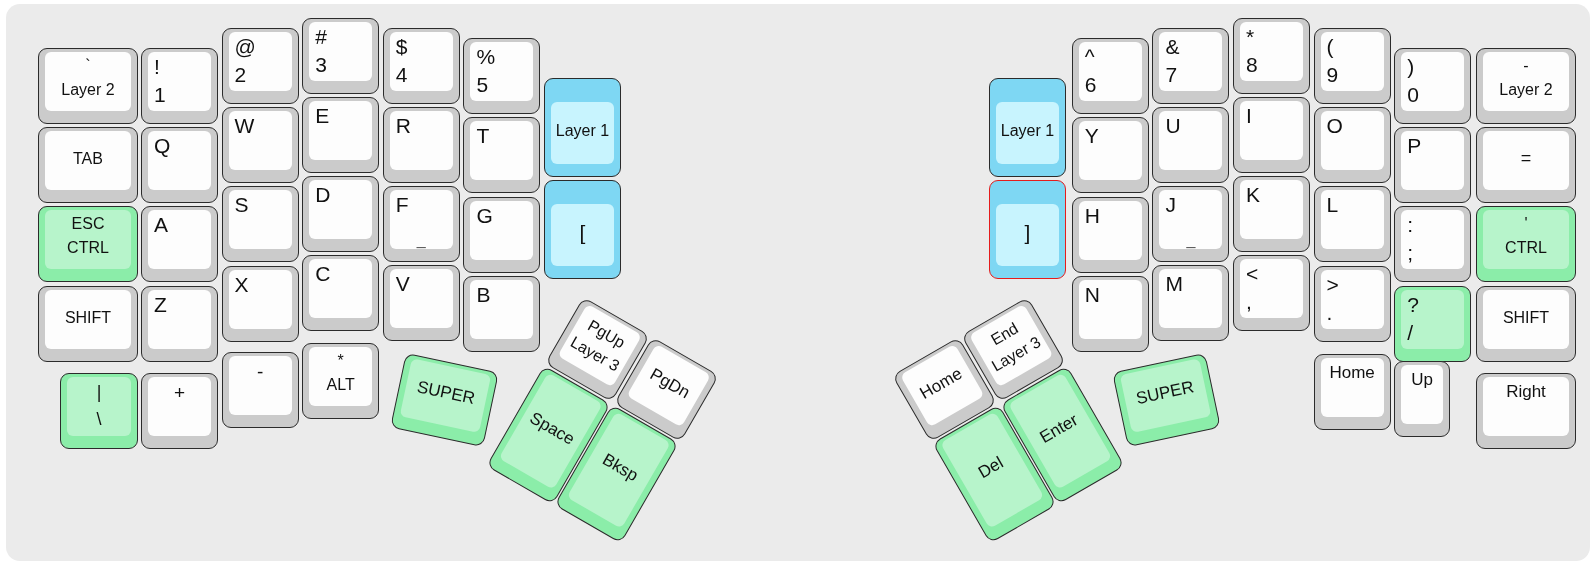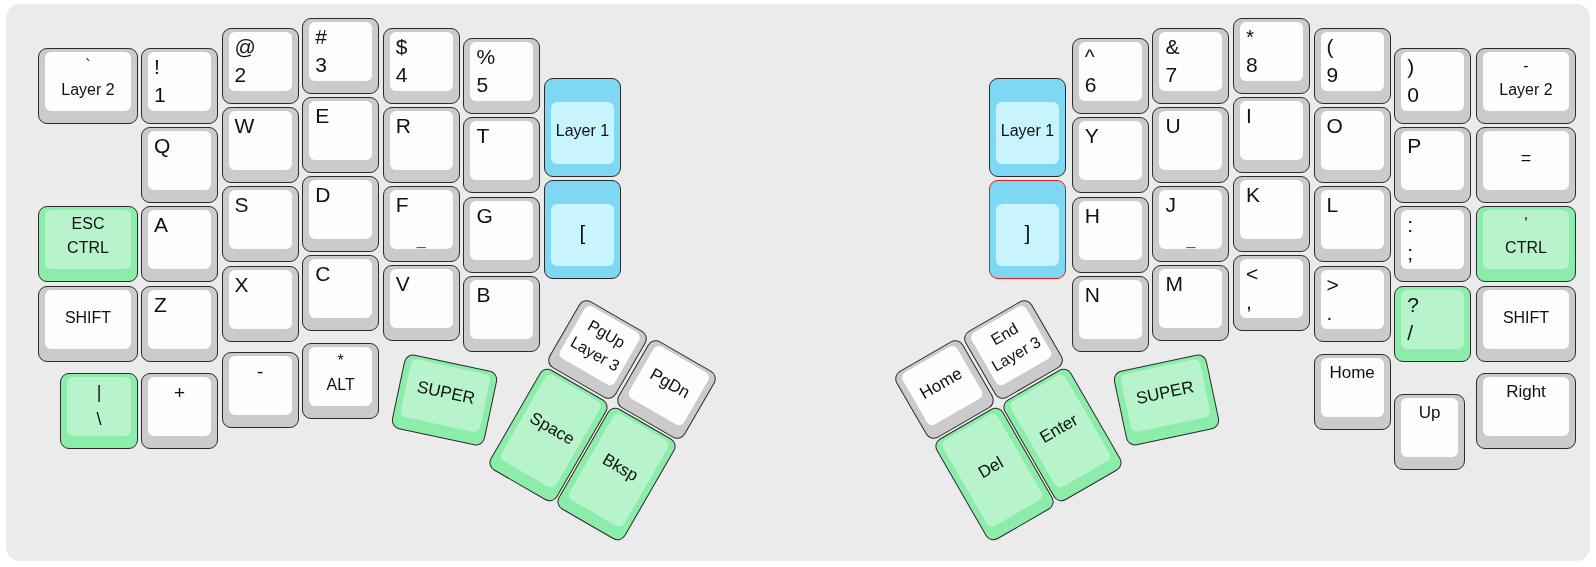--- a/index.html
+++ b/index.html
@@ -31,20 +31,27 @@
 
 <div class="canvas" id="kb" style="background: rgb(235, 235, 235);">
     <div class="key white" style="left: 32px; top: 44px; width: 100px; height: 76px;">
       <div class="cap">
         <div class="lbl lbl-tc">
           <span>`</span>
           <span>Layer 2</span>
         </div>
       </div>
     </div>
+    <div class="key white" style="left: 32px; top: 123px; width: 100px; height: 76px;">
+      <div class="cap">
+        <div class="lbl lbl-c">
+          <span>TAB</span>
+        </div>
+      </div>
+    </div>
     <div class="key green" style="left: 32px; top: 202px; width: 100px; height: 76px;">
       <div class="cap">
         <div class="lbl lbl-tc">
           <span>ESC</span>
           <span>CTRL</span>
         </div>
       </div>
     </div>
     <div class="key white" style="left: 32px; top: 282px; width: 100px; height: 76px;">
       <div class="cap">
@@ -443,21 +450,21 @@
       </div>
     </div>
     <div class="key green" style="left: 1388.2px; top: 282px; width: 77px; height: 76px;">
       <div class="cap">
         <div class="lbl lbl-tl">
           <span>?</span>
           <span>/</span>
         </div>
       </div>
     </div>
-    <div class="key white" style="left: 1388.2px; top: 390px; width: 71px; height: 76px;">
+    <div class="key white" style="left: 1388.2px; top: 357px; width: 56px; height: 76px;">
       <div class="cap">
         <div class="lbl lbl-tc" style="font-size: 17px;">
           <span>Up</span>
         </div>
       </div>
     </div>
     <div class="key white" style="left: 1470px; top: 44px; width: 100px; height: 76px;">
       <div class="cap">
         <div class="lbl lbl-tc">
           <span>-</span>

